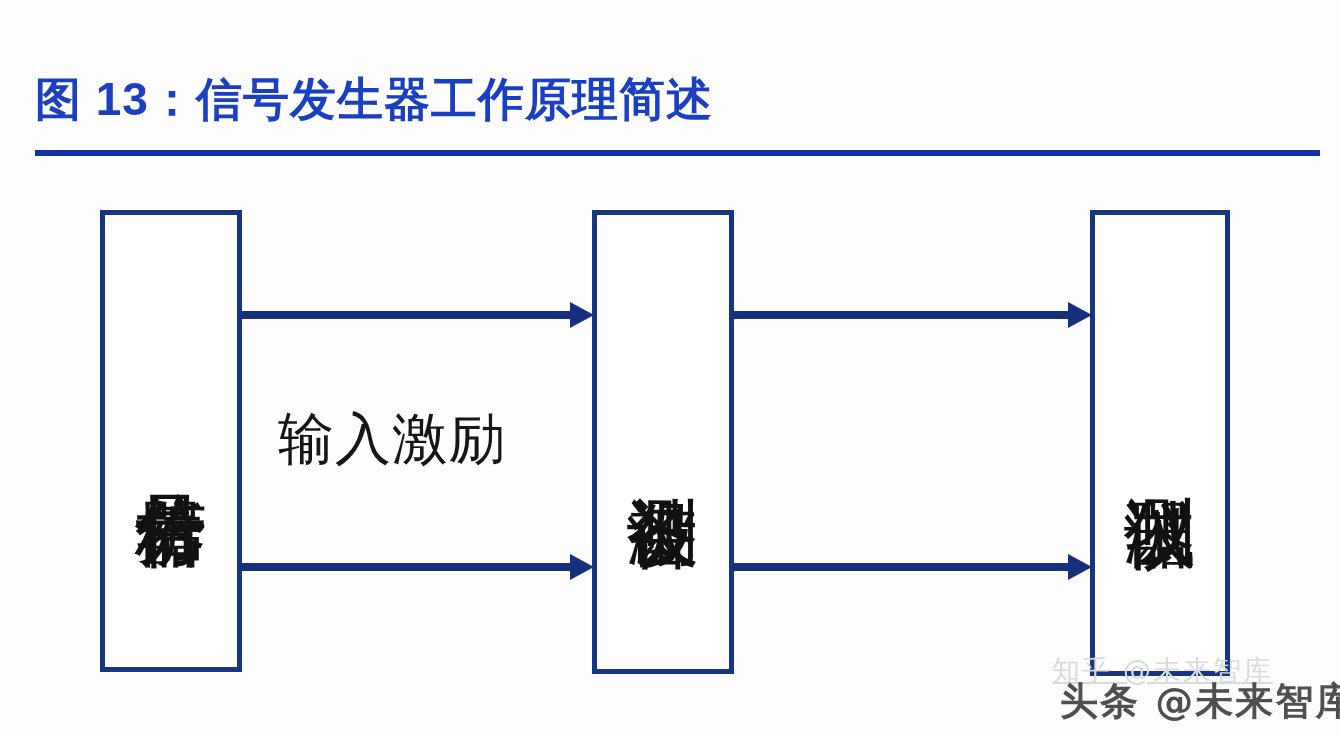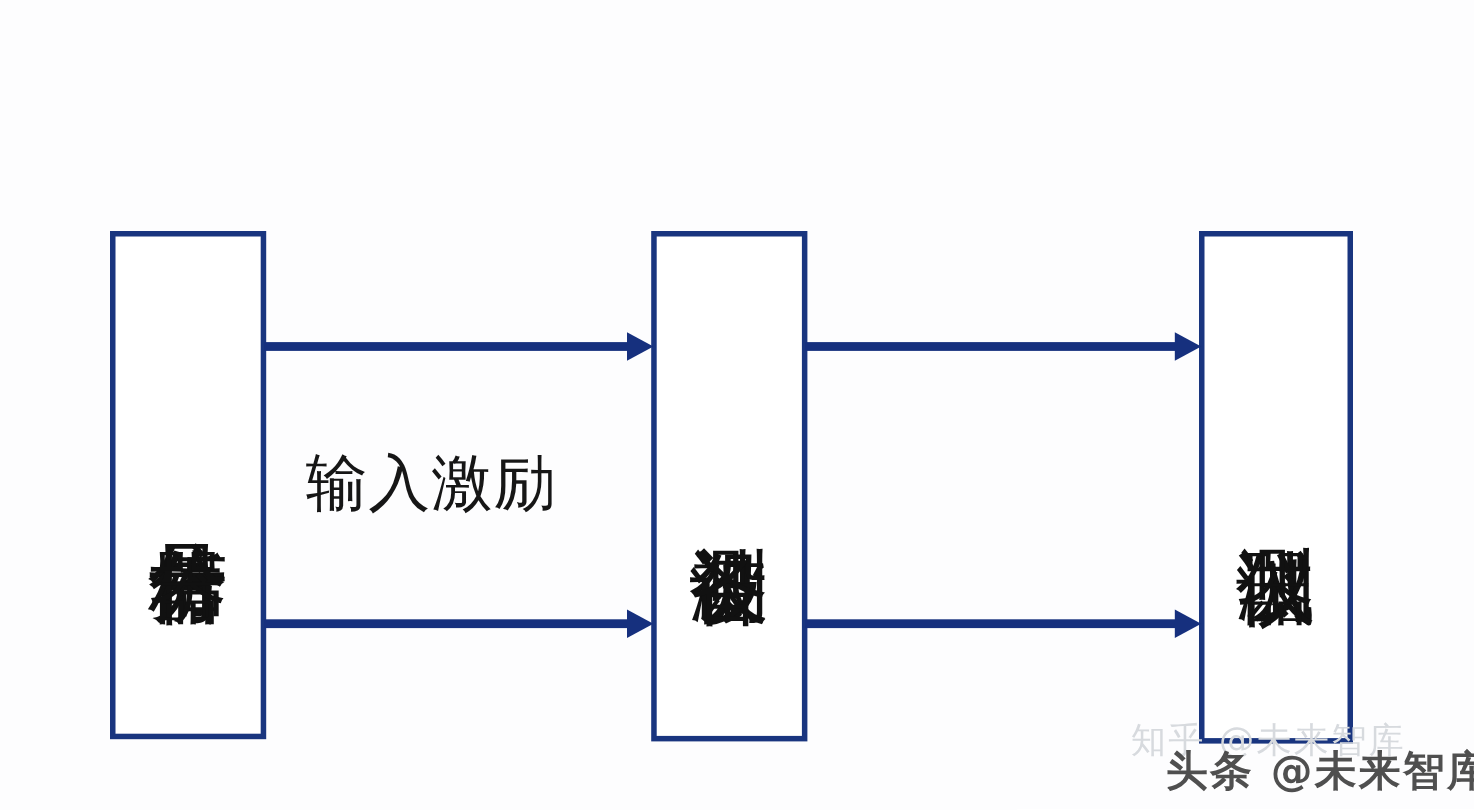--- a/index.html
+++ b/index.html
@@ -151,40 +151,45 @@
   #label-output-response   { left: 782px; top: 242px; }
 
   
   .watermark {
     position: absolute;
     white-space: nowrap;
     font-family: "DejaVu Sans", "Liberation Sans", sans-serif;
     letter-spacing: 2px;
   }
   #watermark-zhihu {
-    left: 1028px;
+    left: 1052px;
     top: 652px;
-    font-size: 32px;
+    font-size: 28px;
     color: #d7dade;
     font-weight: 500;
+    text-decoration: underline;
   }
   #watermark-toutiao {
     left: 1060px;
     top: 676px;
     font-size: 38px;
     color: #3d3d3d;
     font-weight: 600;
     opacity: 0.9;
   }
 </style>
 </head>
 <body>
 
 <div id="page">
 
+  <div id="title-block">
+    <div id="figure-title">图 13：信号发生器工作原理简述</div>
+    <div id="title-rule"></div>
+  </div>
 
   <div id="diagram">
 
     <div class="node-box" id="box-signal-analyzer">
       <div class="node-label">信号分析器</div>
     </div>
 
     <div class="node-box" id="box-device-under-test">
       <div class="node-label">被测设备</div>
     </div>

